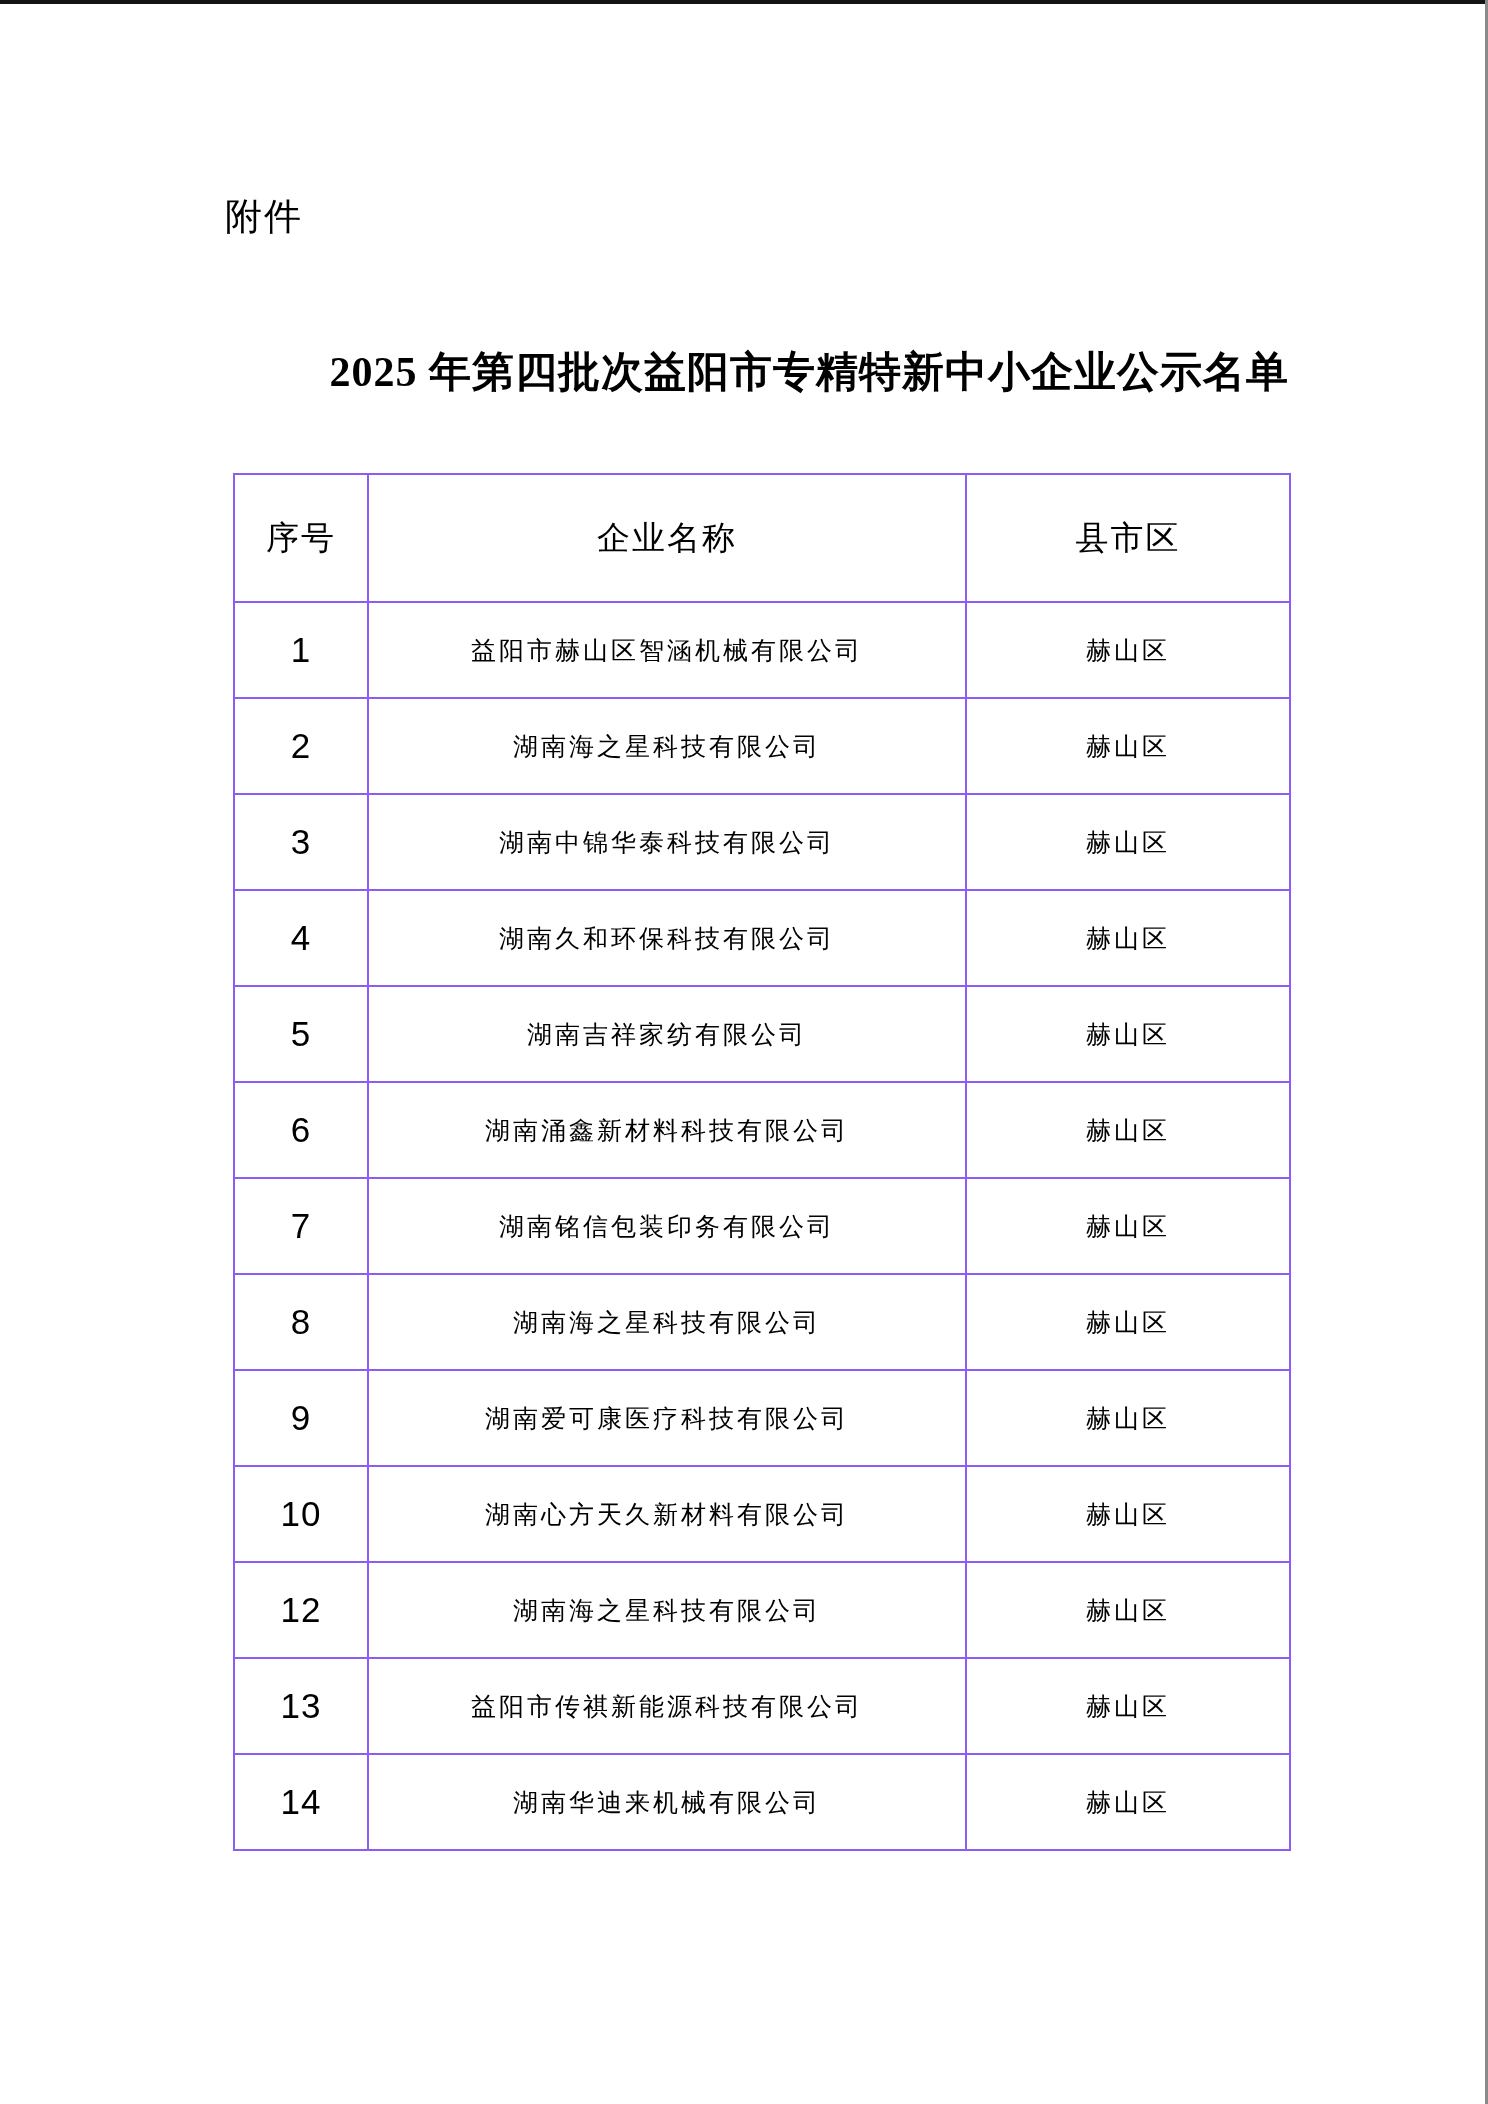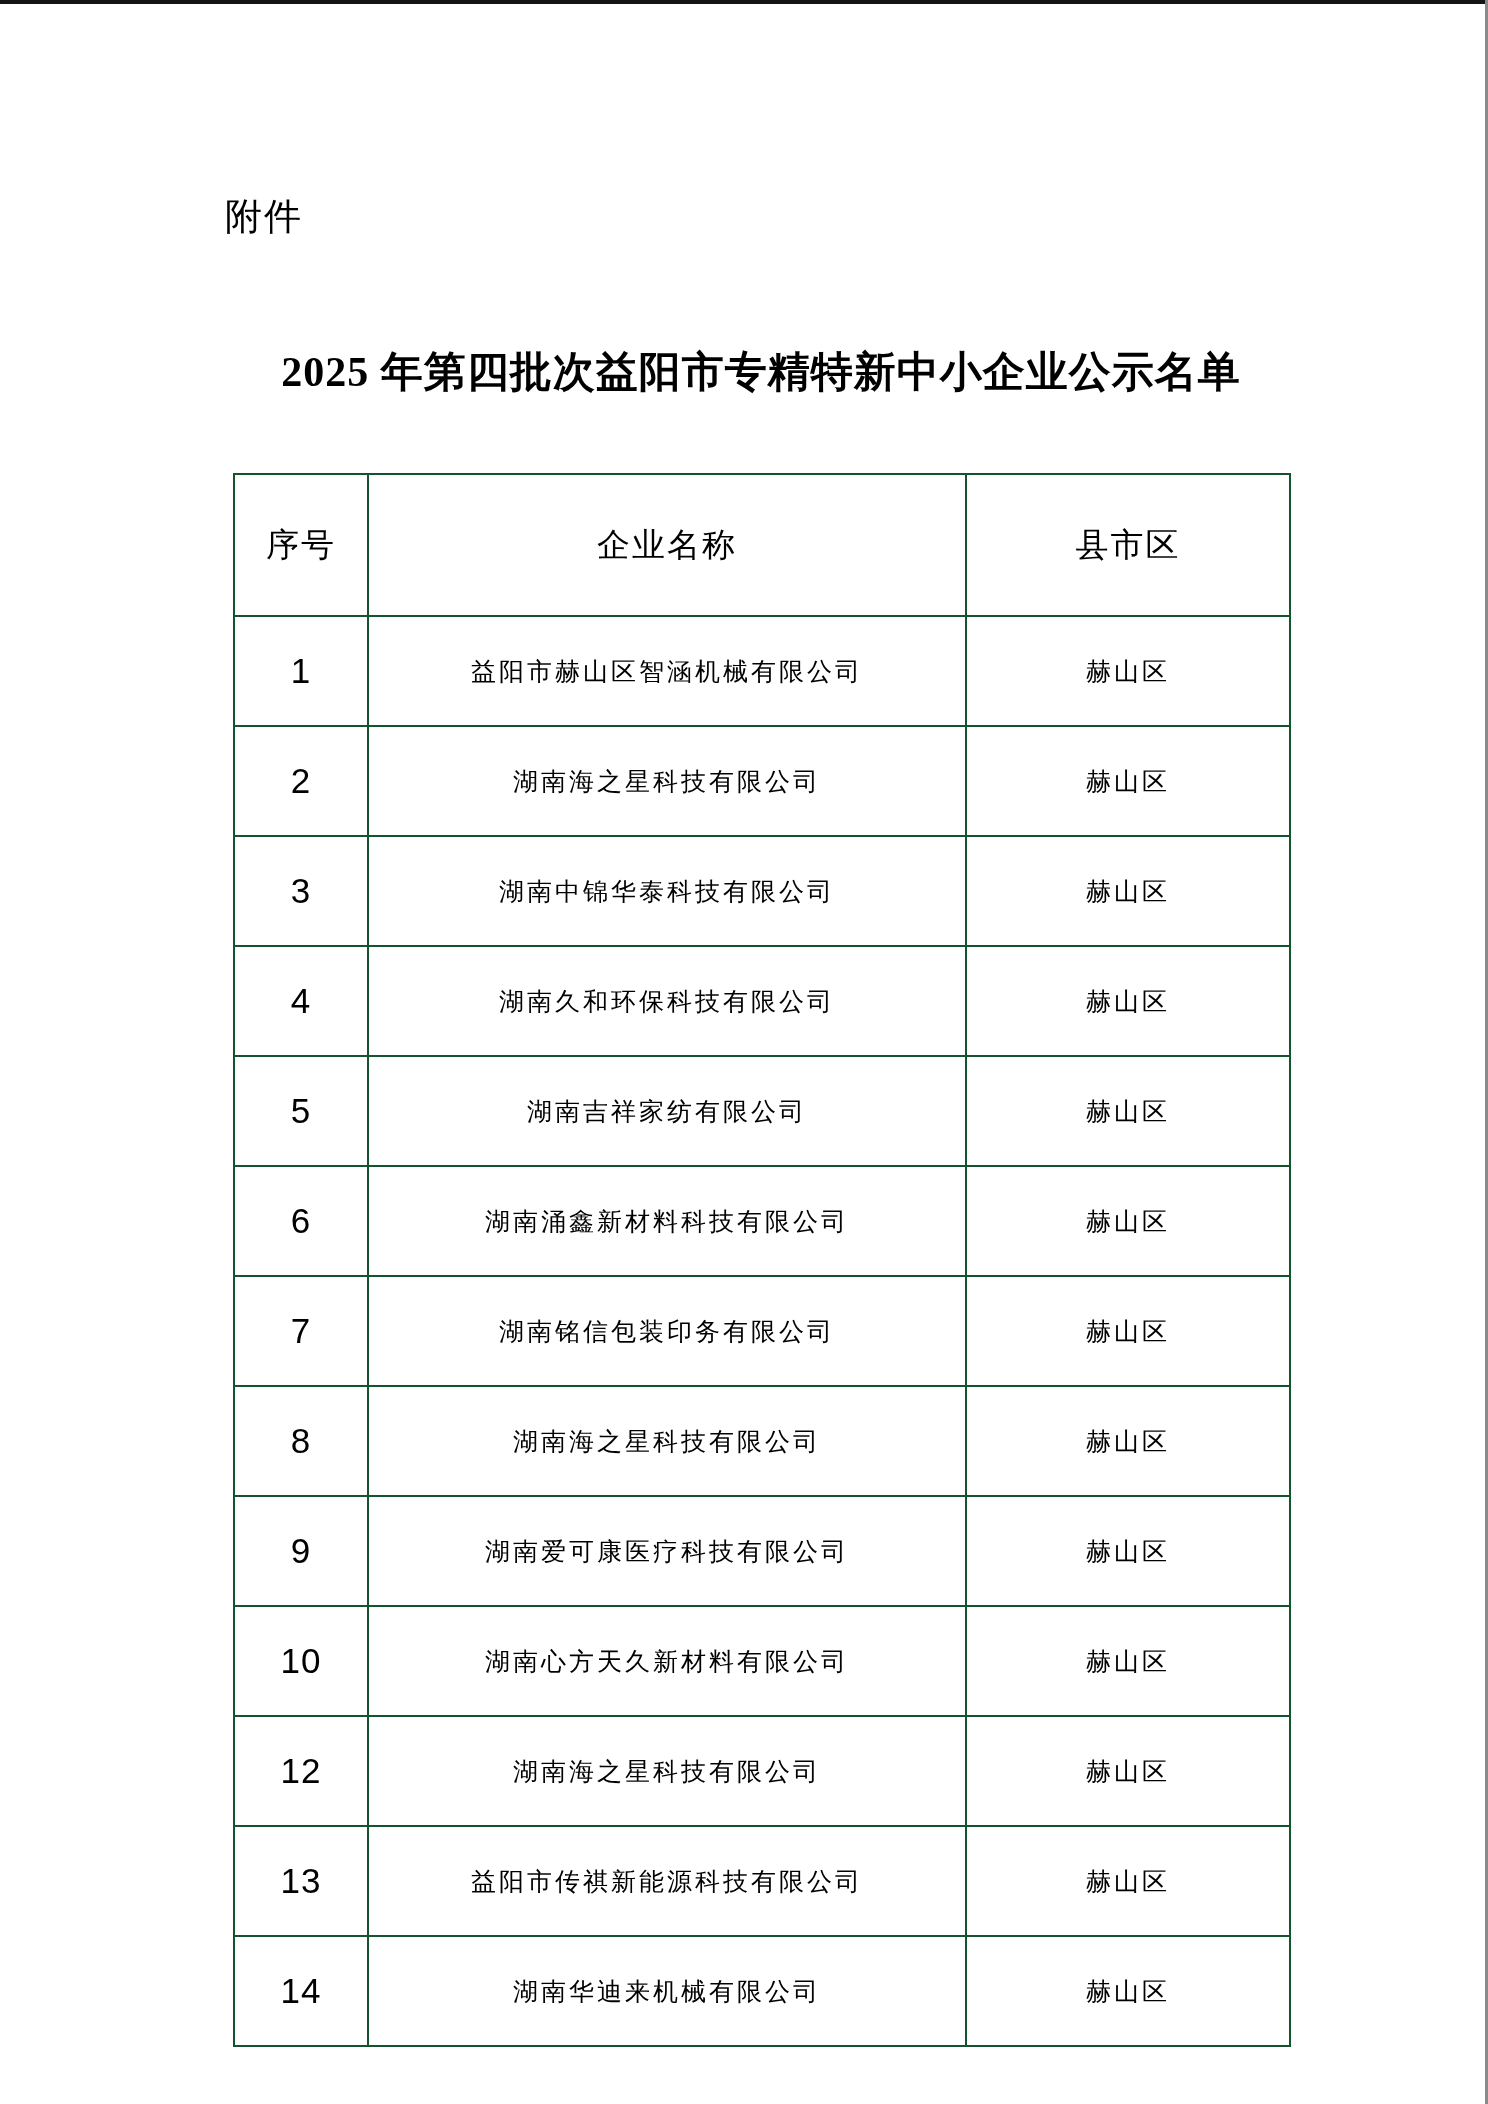--- a/index.html
+++ b/index.html
@@ -53,24 +53,24 @@
   table.company-table {
     position: absolute;
     left: 233px;
     top: 473px;
     width: 1056px;
     border-collapse: collapse;
     table-layout: fixed;
   }
   table.company-table th,
   table.company-table td {
-    border: 2px solid #14532d;
+    border: 2px solid #8b5cf6;
     text-align: center;
     vertical-align: middle;
-    padding: 11px;
+    padding: 4px;
     overflow: hidden;
   }
   table.company-table th {
     height: 118px;
     font-family: "Liberation Sans", sans-serif;
     font-weight: 400;
     font-size: 33px;
     letter-spacing: 2px;
   }
   table.company-table td {
@@ -88,21 +88,21 @@
   }
 </style>
 </head>
 <body>
 
 <div class="top-edge"></div>
 <div class="right-edge"></div>
 
 <div class="attachment-label">附件</div>
 
-<h1 class="doc-title" style="margin:0;">2025 年第四批次益阳市专精特新中小企业公示名单</h1>
+<h1 class="doc-title" style="margin:0;text-align:right;">2025 年第四批次益阳市专精特新中小企业公示名单</h1>
 
 <table class="company-table">
   <colgroup>
     <col style="width:134px">
     <col style="width:598px">
     <col style="width:324px">
   </colgroup>
   <thead>
     <tr>
       <th>序号</th>

